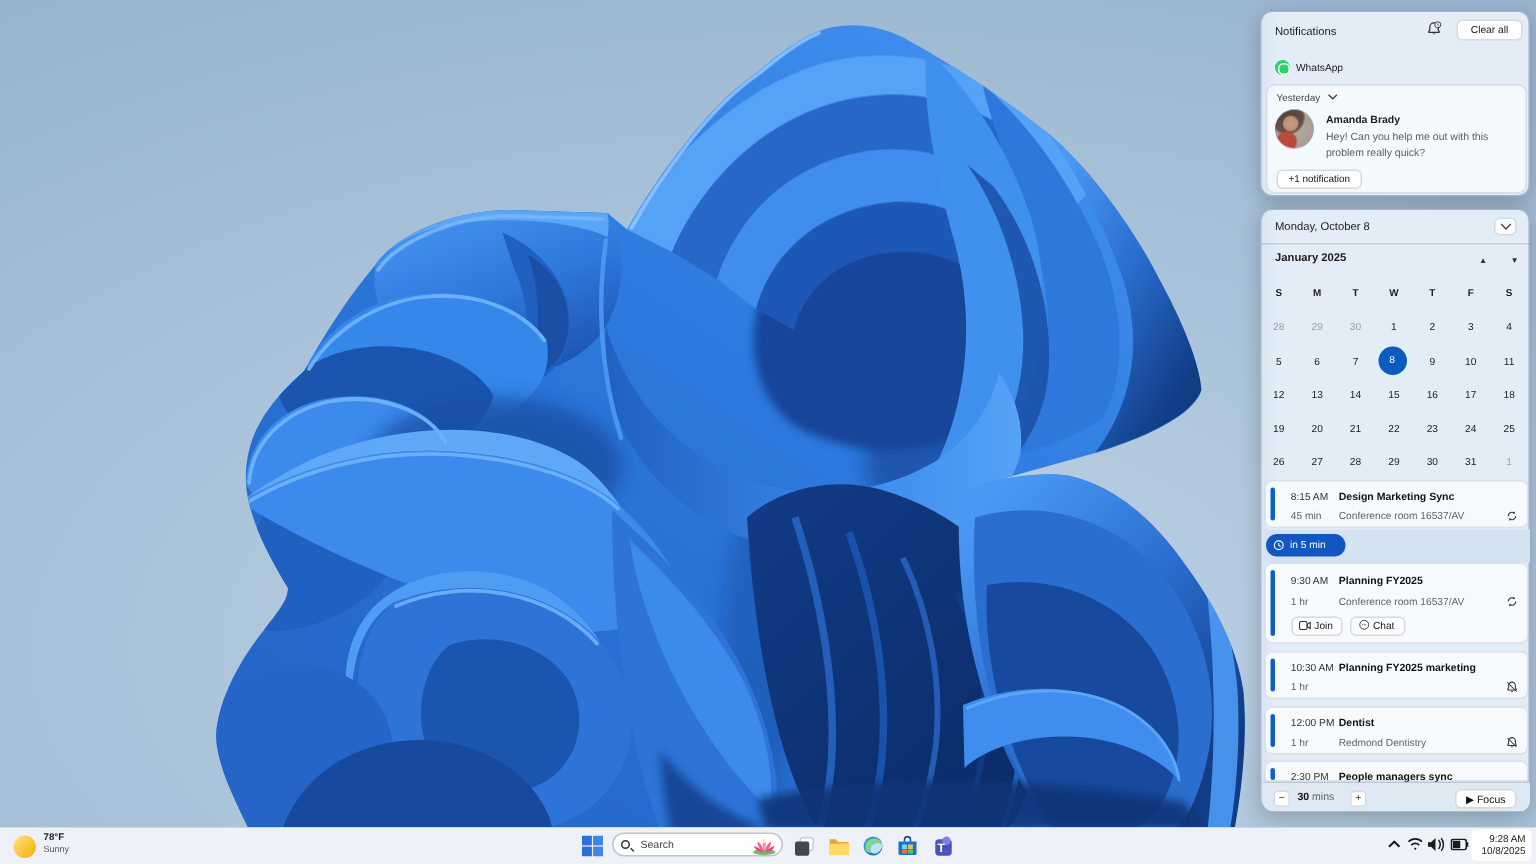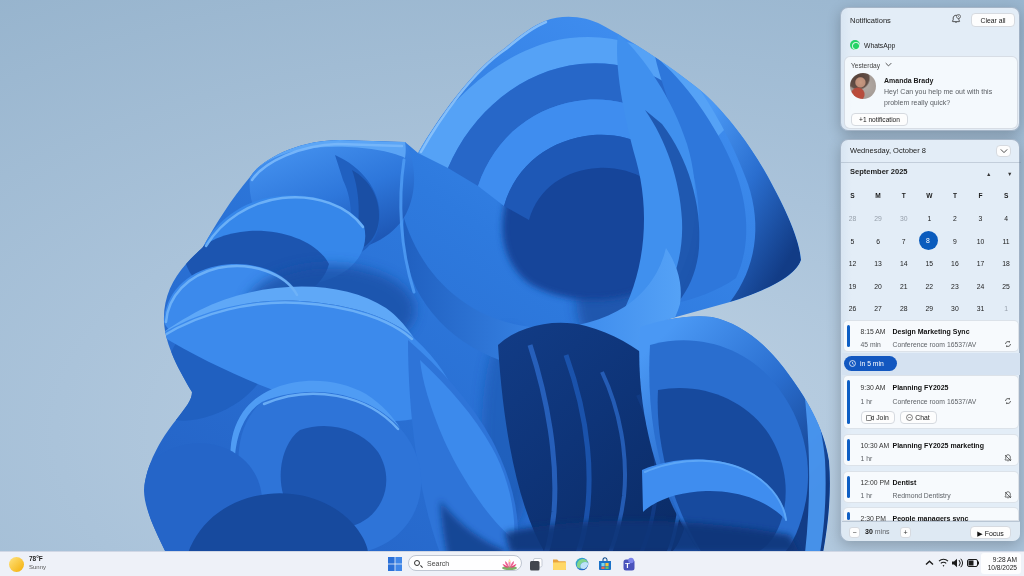--- a/index.html
+++ b/index.html
@@ -230,28 +230,28 @@
             <path d="M1,1.5 L5,5.5 L9,1.5" fill="none" stroke="#444" stroke-width="1.3"></path>
           </svg></div>
       <div id="nf-ava"></div>
       <div id="nf-name">Amanda Brady</div>
       <div id="nf-msg">Hey! Can you help me out with this problem really quick?</div>
       <div id="nf-plus">+1 notification</div>
     </div>
   </div>
 
   <div class="panel" id="calpanel">
-    <div id="cal-date">Wednesday, October 8</div>
+    <div id="cal-date">Monday, October 8</div>
     <div id="cal-chev">
         <svg width="8" height="6" viewBox="0 0 10 7">
           <path d="M1,1.5 L5,5.5 L9,1.5" fill="none" stroke="#444" stroke-width="1.2"></path>
         </svg>
       </div>
     <div id="cal-sep"></div>
-    <div id="cal-month">September 2025</div>
+    <div id="cal-month">January 2025</div>
     <div id="cal-up">▲</div>
     <div id="cal-down">▼</div>
     <div id="cal-grid">
         <div class="cal-cell cal-hdr" style="left:-1.5px; top:52px;">S</div>
         <div class="cal-cell cal-hdr" style="left:24.1px; top:52px;">M</div>
         <div class="cal-cell cal-hdr" style="left:49.7px; top:52px;">T</div>
         <div class="cal-cell cal-hdr" style="left:75.3px; top:52px;">W</div>
         <div class="cal-cell cal-hdr" style="left:100.9px; top:52px;">T</div>
         <div class="cal-cell cal-hdr" style="left:126.5px; top:52px;">F</div>
         <div class="cal-cell cal-hdr" style="left:152.1px; top:52px;">S</div>

